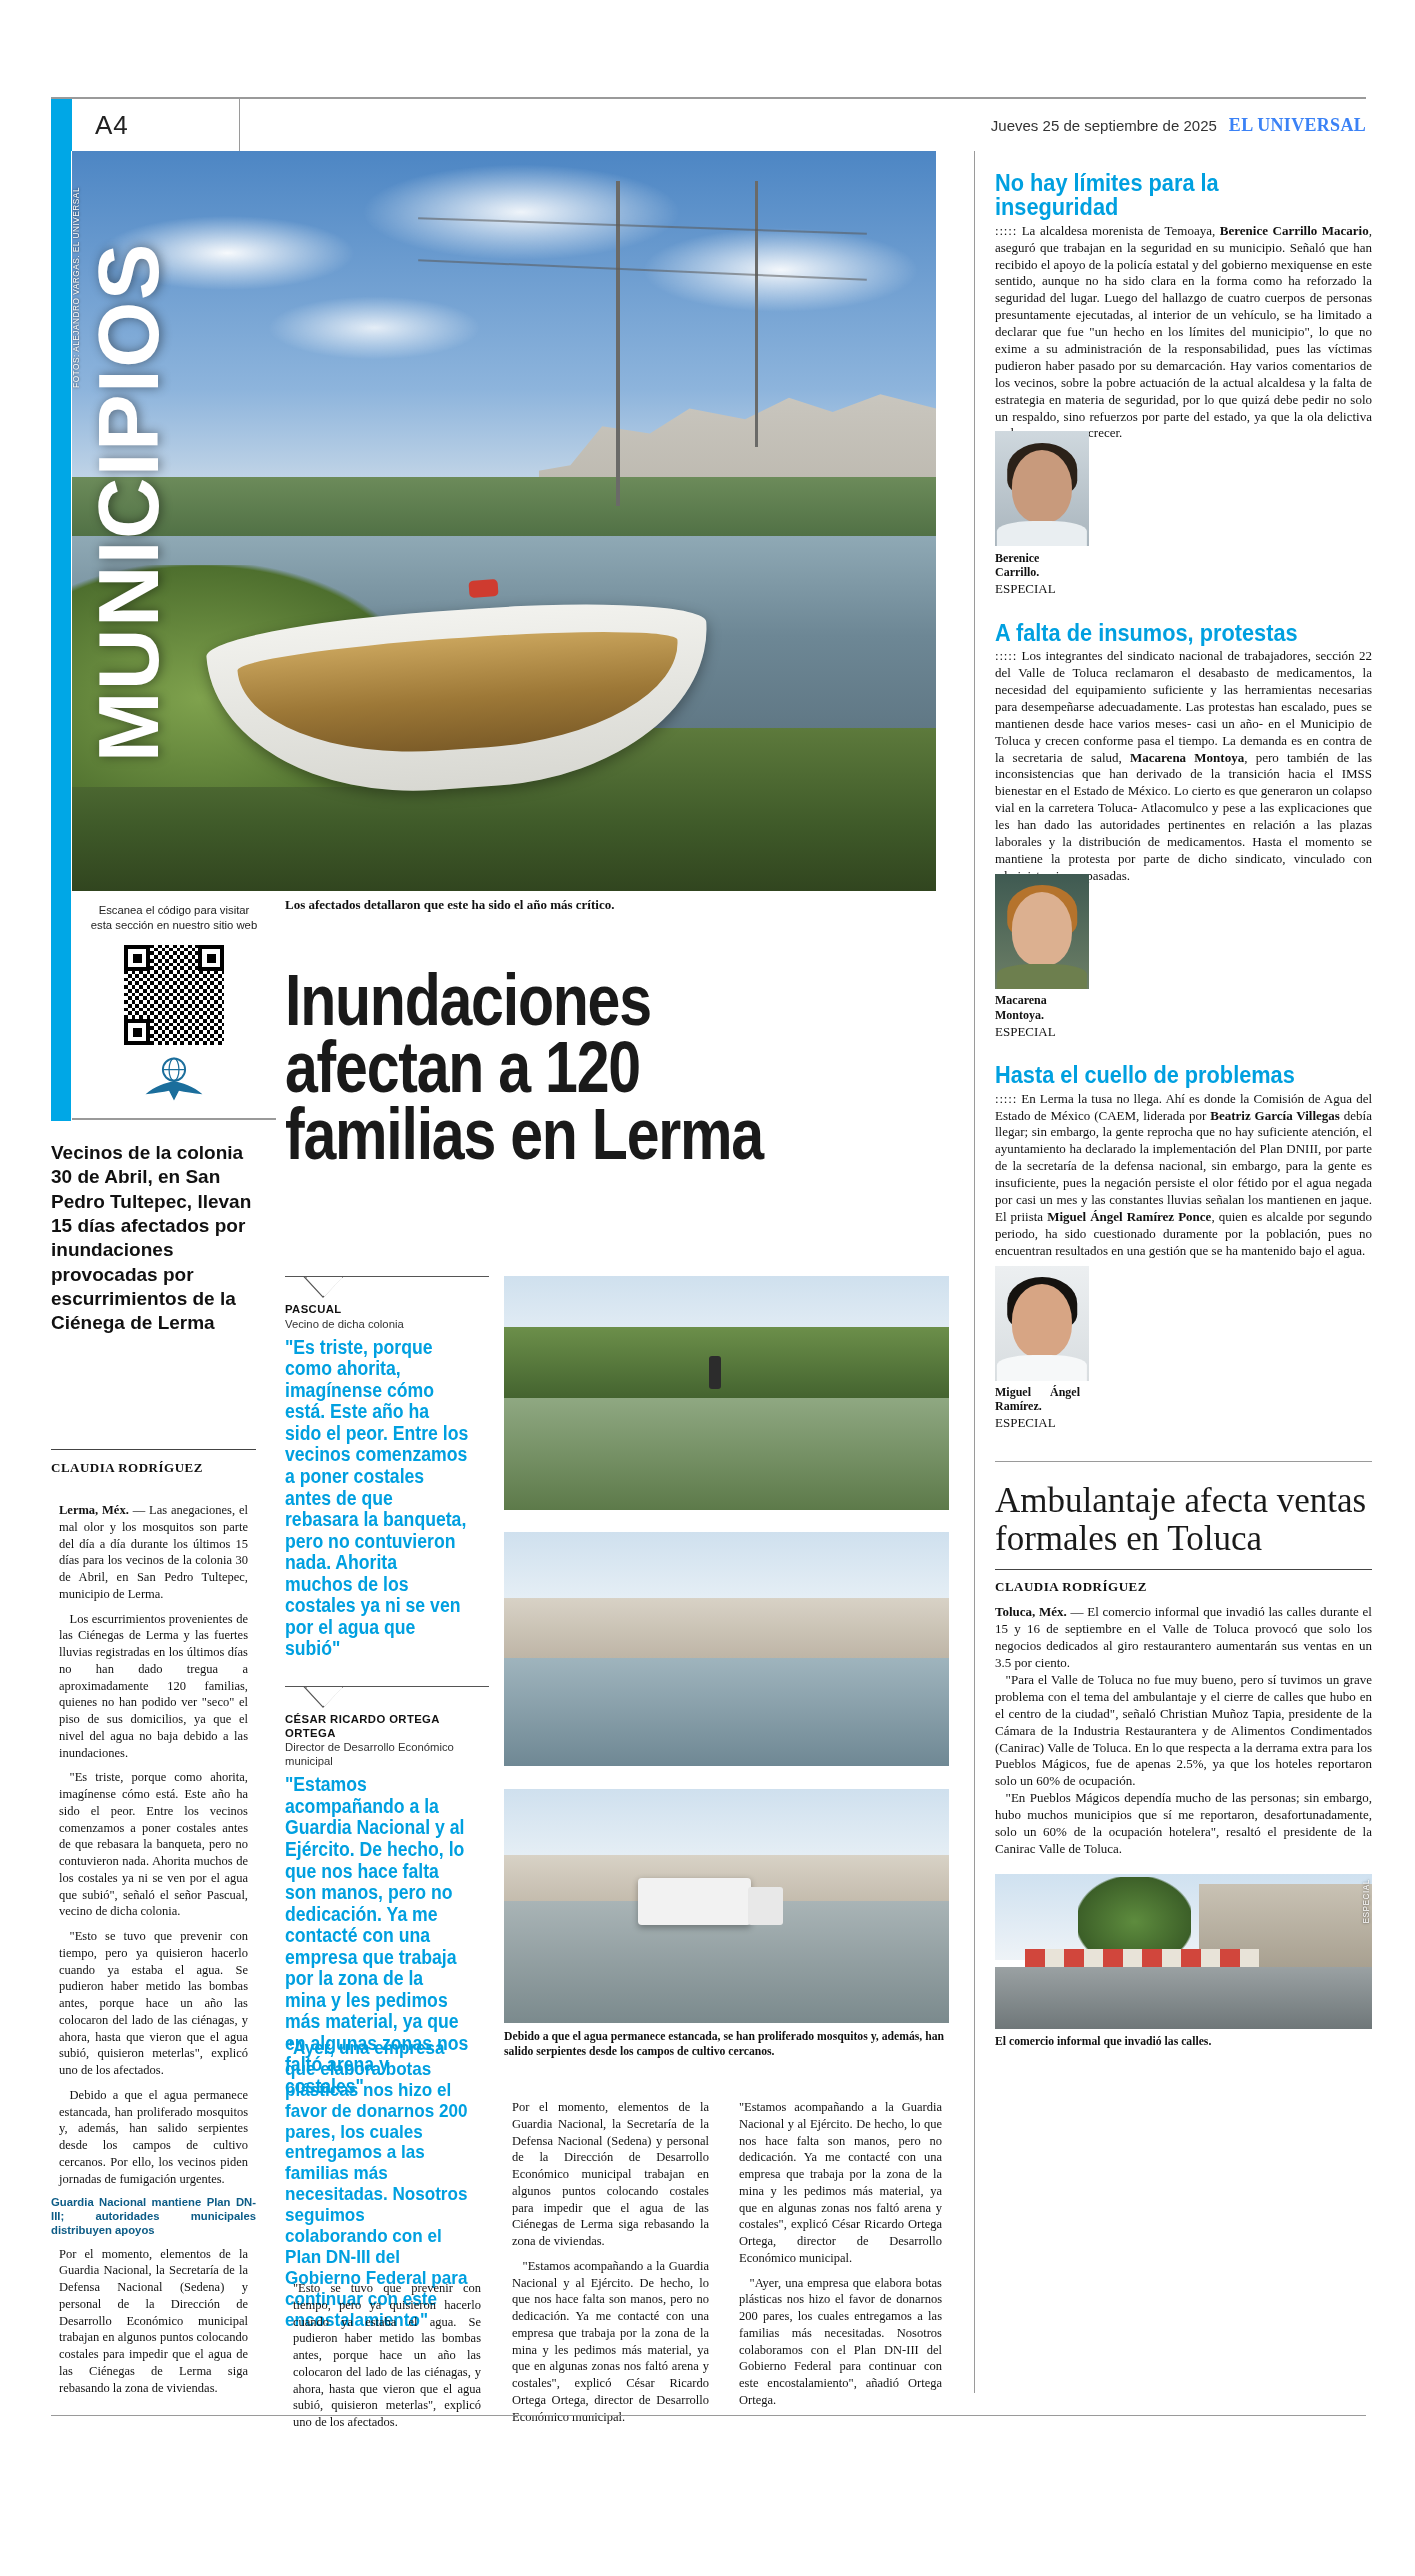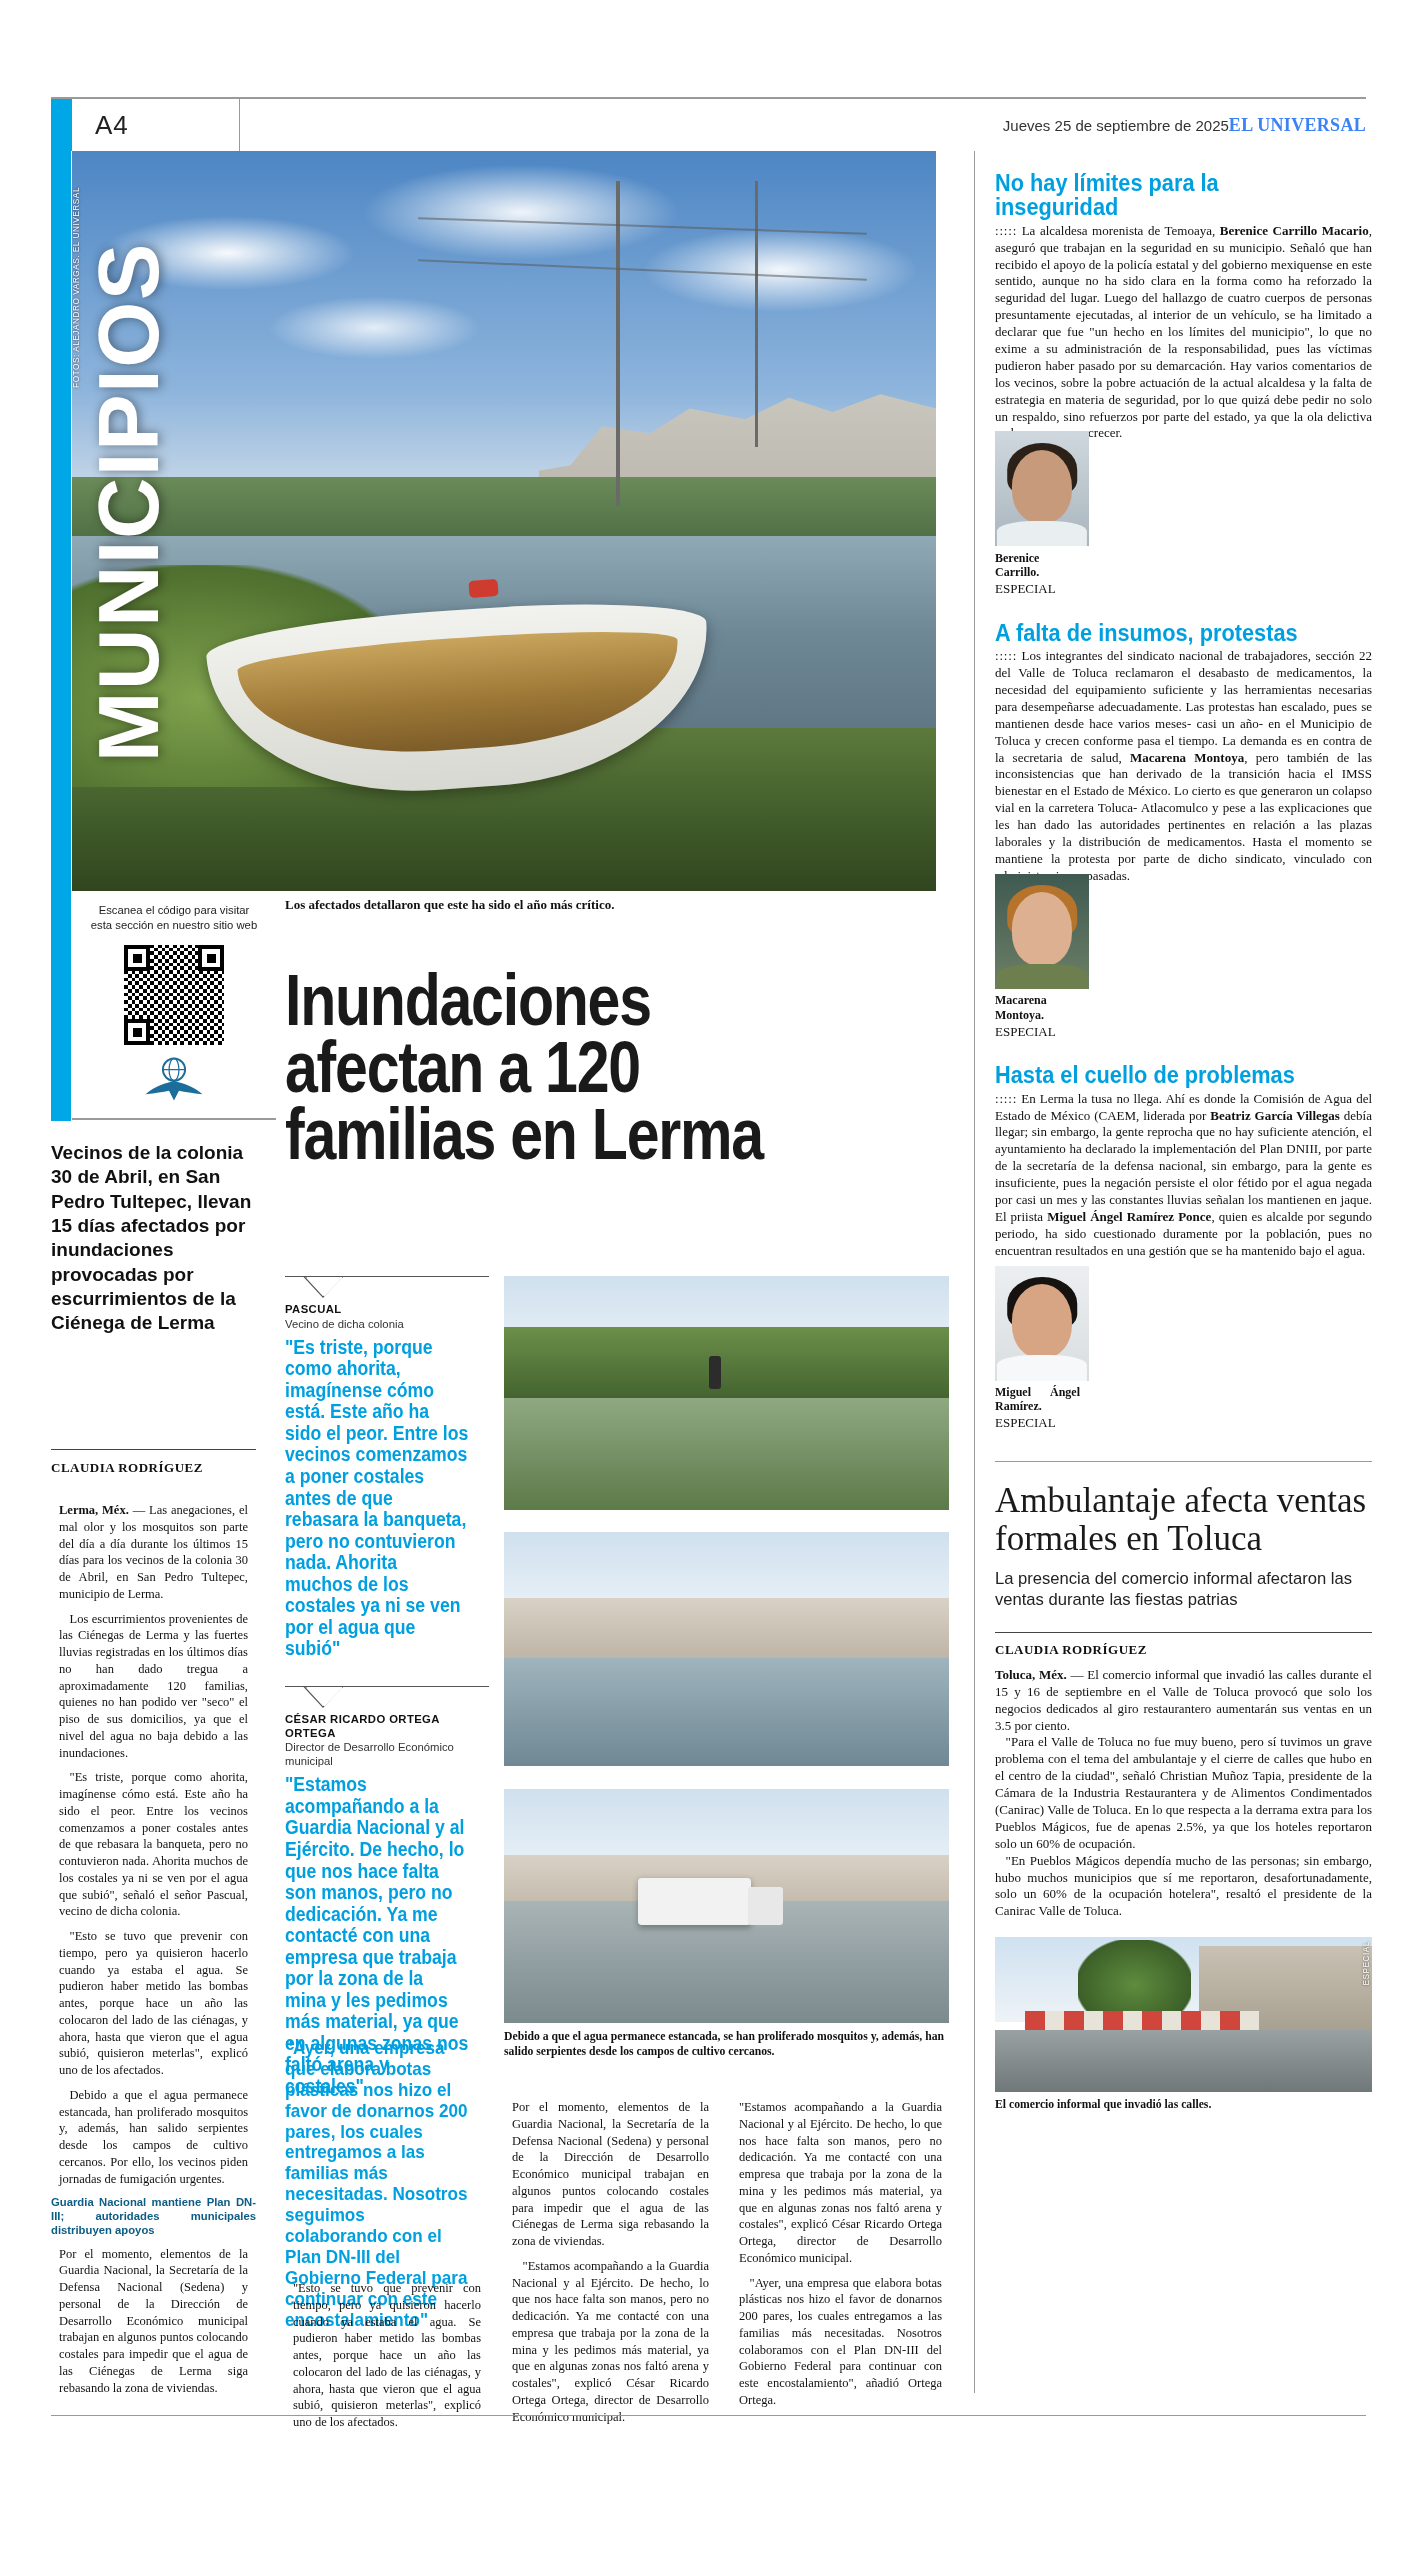--- a/index.html
+++ b/index.html
@@ -20,21 +20,21 @@
     position:absolute; left:0; top:0; width:189px; height:52px;
     border-right:1.5px solid #9a9a9a; display:flex; align-items:center;
   }
   .folio-blue { position:absolute; left:0; top:0; width:21px; height:52px; background:#00a7e6; }
   .folio-num {
     margin-left:44px; font-family:"Liberation Sans", sans-serif;
     font-size:26px; font-weight:300; letter-spacing:0.8px; color:#222;
   }
   .masthead-right {
     position:absolute; right:0; top:0; height:52px;
-    display:flex; align-items:center; 
+    display:flex; align-items:center; gap:12px;
   }
   .mh-date { font-family:"Liberation Sans", sans-serif; font-size:15px; color:#333; }
   .mh-brand { font-family:"Liberation Serif", serif; font-weight:bold; font-size:18px; letter-spacing:0.3px; color:#3b82f6; }
 
   
   .hero {
     position:absolute; left:72px; top:151px; width:864px; height:740px;
     overflow:hidden; background:#5d7fa8;
   }
   .hero-sky {
@@ -509,21 +509,20 @@
           </div>
           <div class="cap">Miguel Ángel Ramírez.</div>
         </div>
         <div class="esp">ESPECIAL</div>
       </div>
     </div>
 
     <div class="rail-div"></div>
 
     <h2 class="amb-title">Ambulantaje afecta ventas formales en Toluca</h2>
-    <div class="amb-deck">La presencia del comercio informal afectaron las ventas durante las fiestas patrias</div>
     <div class="amb-rule"></div>
     <div class="amb-byline">CLAUDIA RODRÍGUEZ</div>
     <div class="rail-body">
       <p style="margin:0;"><b>Toluca, Méx.</b> — El comercio informal que invadió las calles durante el 15 y 16 de septiembre en el Valle de Toluca provocó que solo los negocios dedicados al giro restaurantero aumentarán sus ventas en un 3.5 por ciento.</p>
       <p style="margin:0;text-indent:10.6px;">"Para el Valle de Toluca no fue muy bueno, pero sí tuvimos un grave problema con el tema del ambulantaje y el cierre de calles que hubo en el centro de la ciudad", señaló Christian Muñoz Tapia, presidente de la Cámara de la Industria Restaurantera y de Alimentos Condimentados (Canirac) Valle de Toluca. En lo que respecta a la derrama extra para los Pueblos Mágicos, fue de apenas 2.5%, ya que los hoteles reportaron solo un 60% de ocupación.</p>
       <p style="margin:0;text-indent:10.6px;">"En Pueblos Mágicos dependía mucho de las personas; sin embargo, hubo muchos municipios que sí me reportaron, desafortunadamente, solo un 60% de la ocupación hotelera", resaltó el presidente de la Canirac Valle de Toluca.</p>
     </div>
 
     <div class="street">
       <div class="sky"></div>

